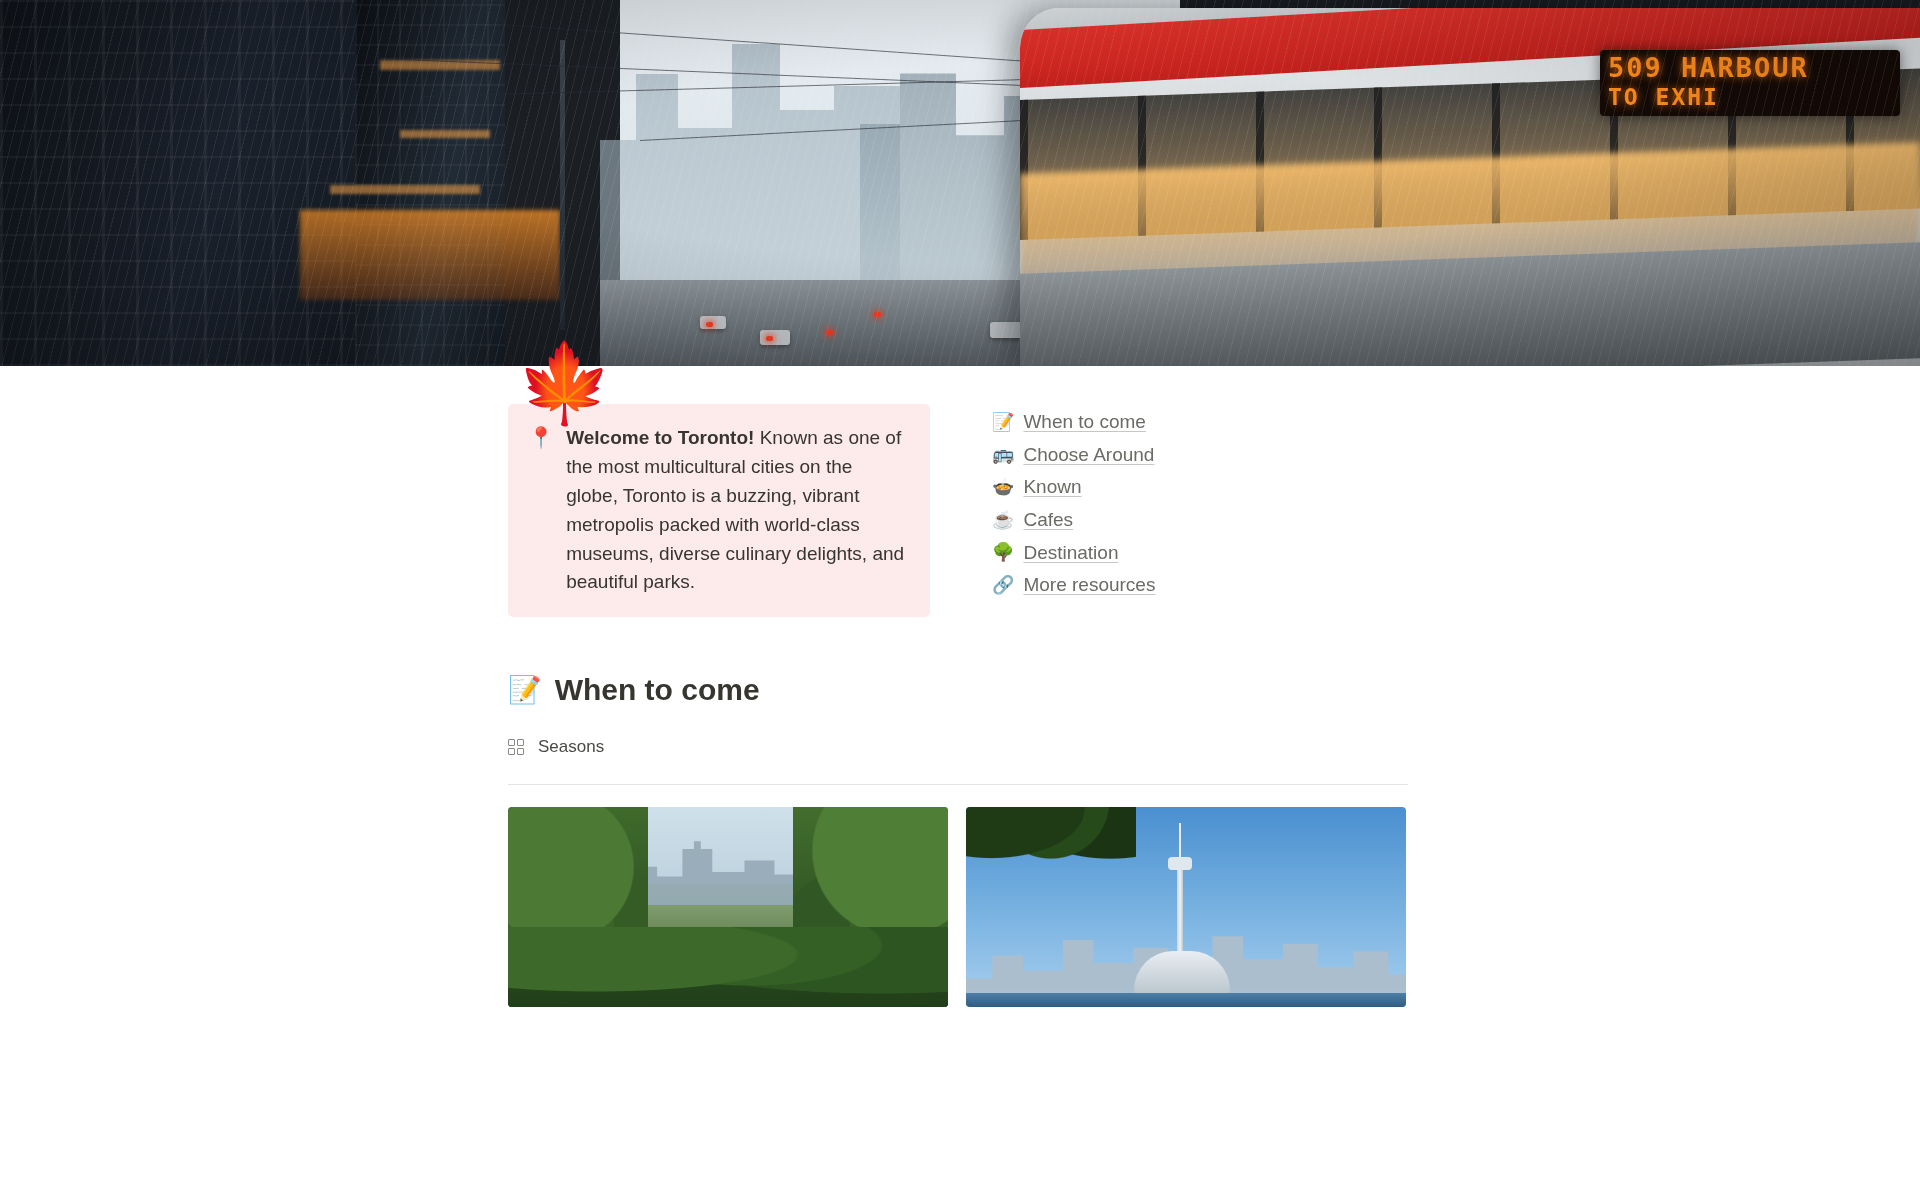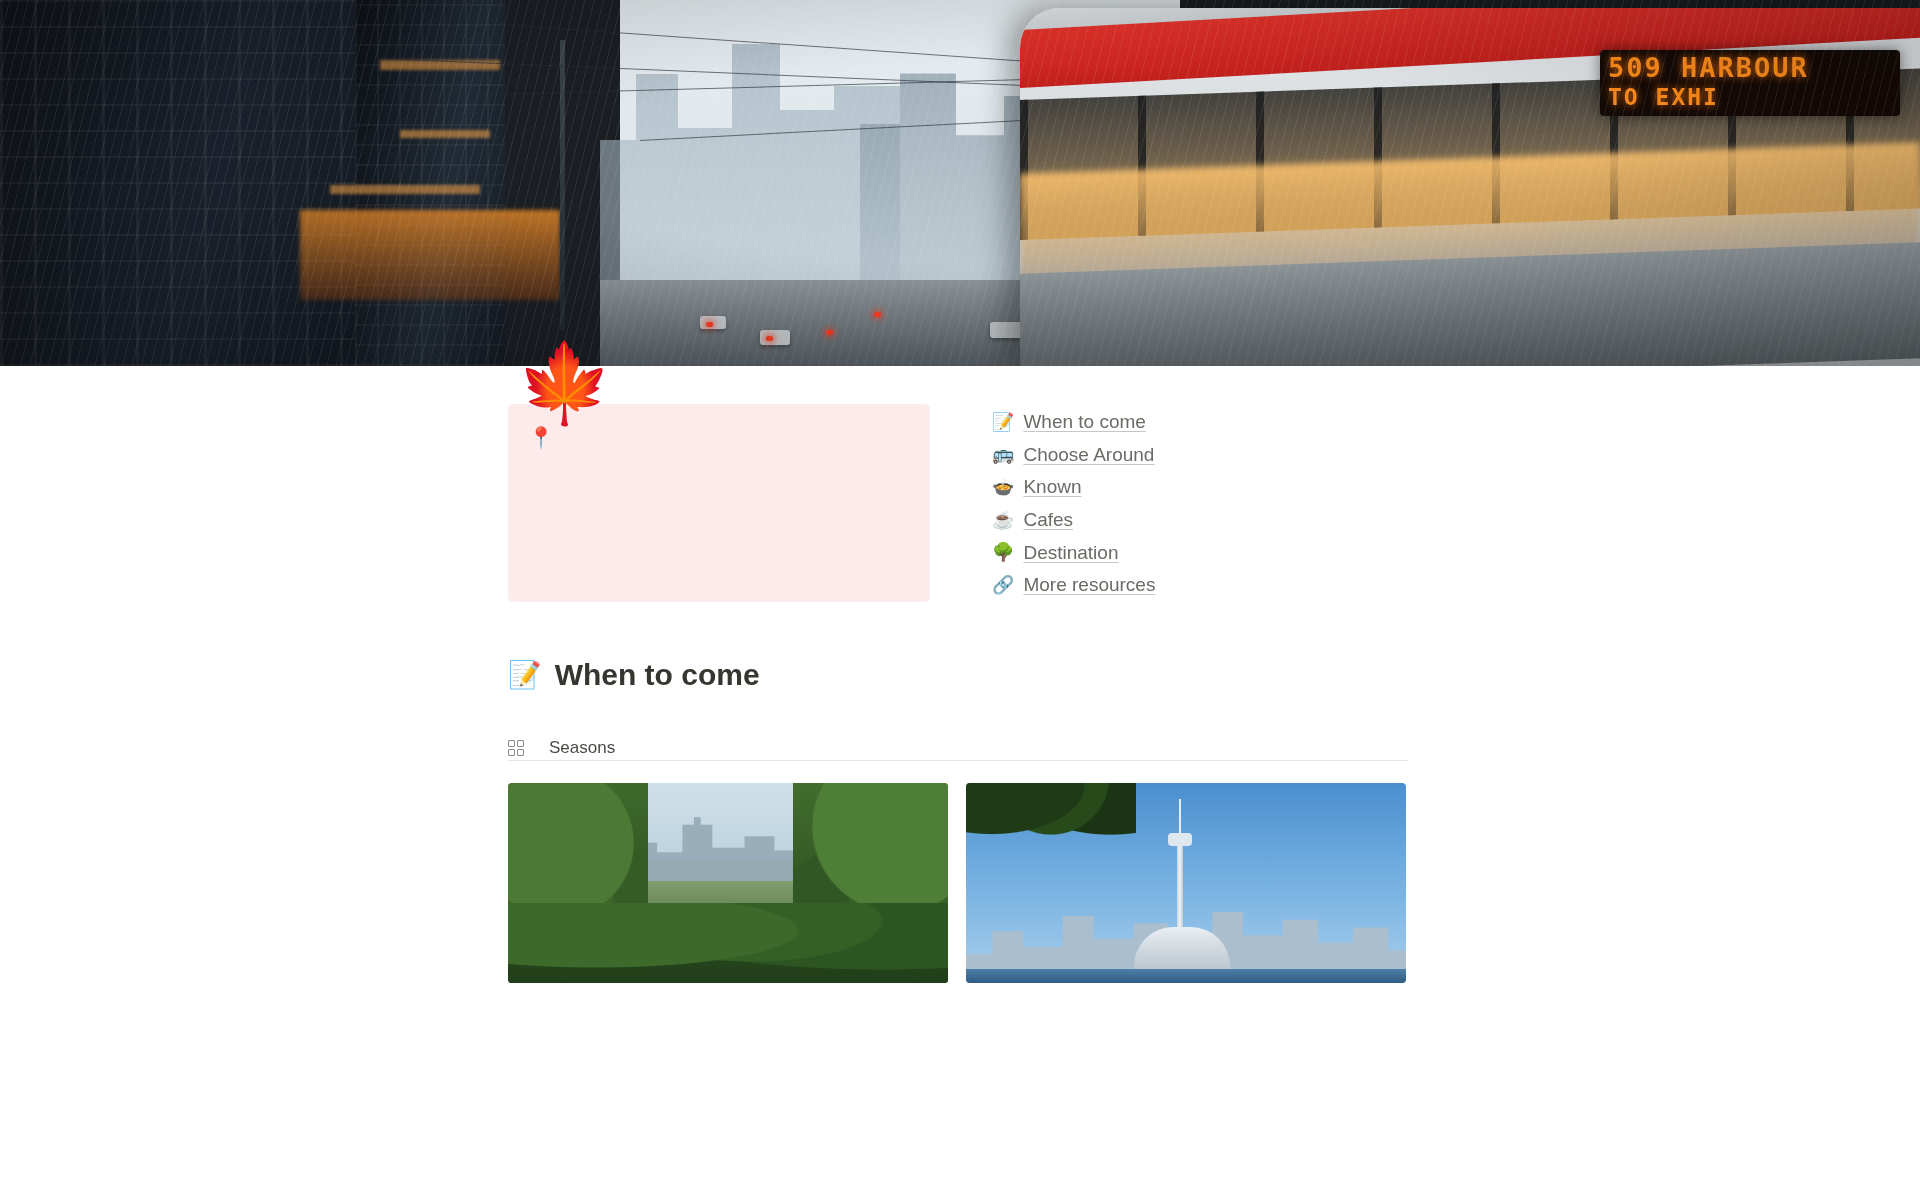--- a/index.html
+++ b/index.html
@@ -259,23 +259,23 @@
     font-size: 19px;
     line-height: 1.55;
     color: #37352f;
     margin: 0;
     width: 880px;
   }
 
   .db-header {
     display: flex;
     align-items: center;
-    gap: 25px;
-    margin-top: 46px;
-    padding-bottom: 2px;
+    gap: 14px;
+    margin-top: 30px;
+    padding-bottom: 27px;
     border-bottom: 1px solid #e6e4e0;
     width: 900px;
     font-size: 17px;
     color: #4b4a46;
   }
   .grid-icon {
     display: inline-grid;
     grid-template-columns: repeat(2, 7px);
     grid-template-rows: repeat(2, 7px);
     gap: 2px;
@@ -408,20 +408,21 @@
 
 <div class="page">
 
   <div class="page-icon">🍁</div>
 
 
   <div class="two-col">
 
     <div class="callout">
       <span class="emoji">📍</span>
+      <div><b>Welcome to Toronto!</b><span> Known as one of the most multicultural cities on the globe, Toronto is a buzzing, vibrant metropolis packed with world-class museums, diverse culinary delights, and beautiful parks.</span></div>
     </div>
 
     <div class="toc">
       <div class="toc-item">
         <span class="emoji">📝</span>
         <span class="label">When to come</span>
       </div>
       <div class="toc-item">
         <span class="emoji">🚌</span>
         <span class="label">Choose Around</span>

